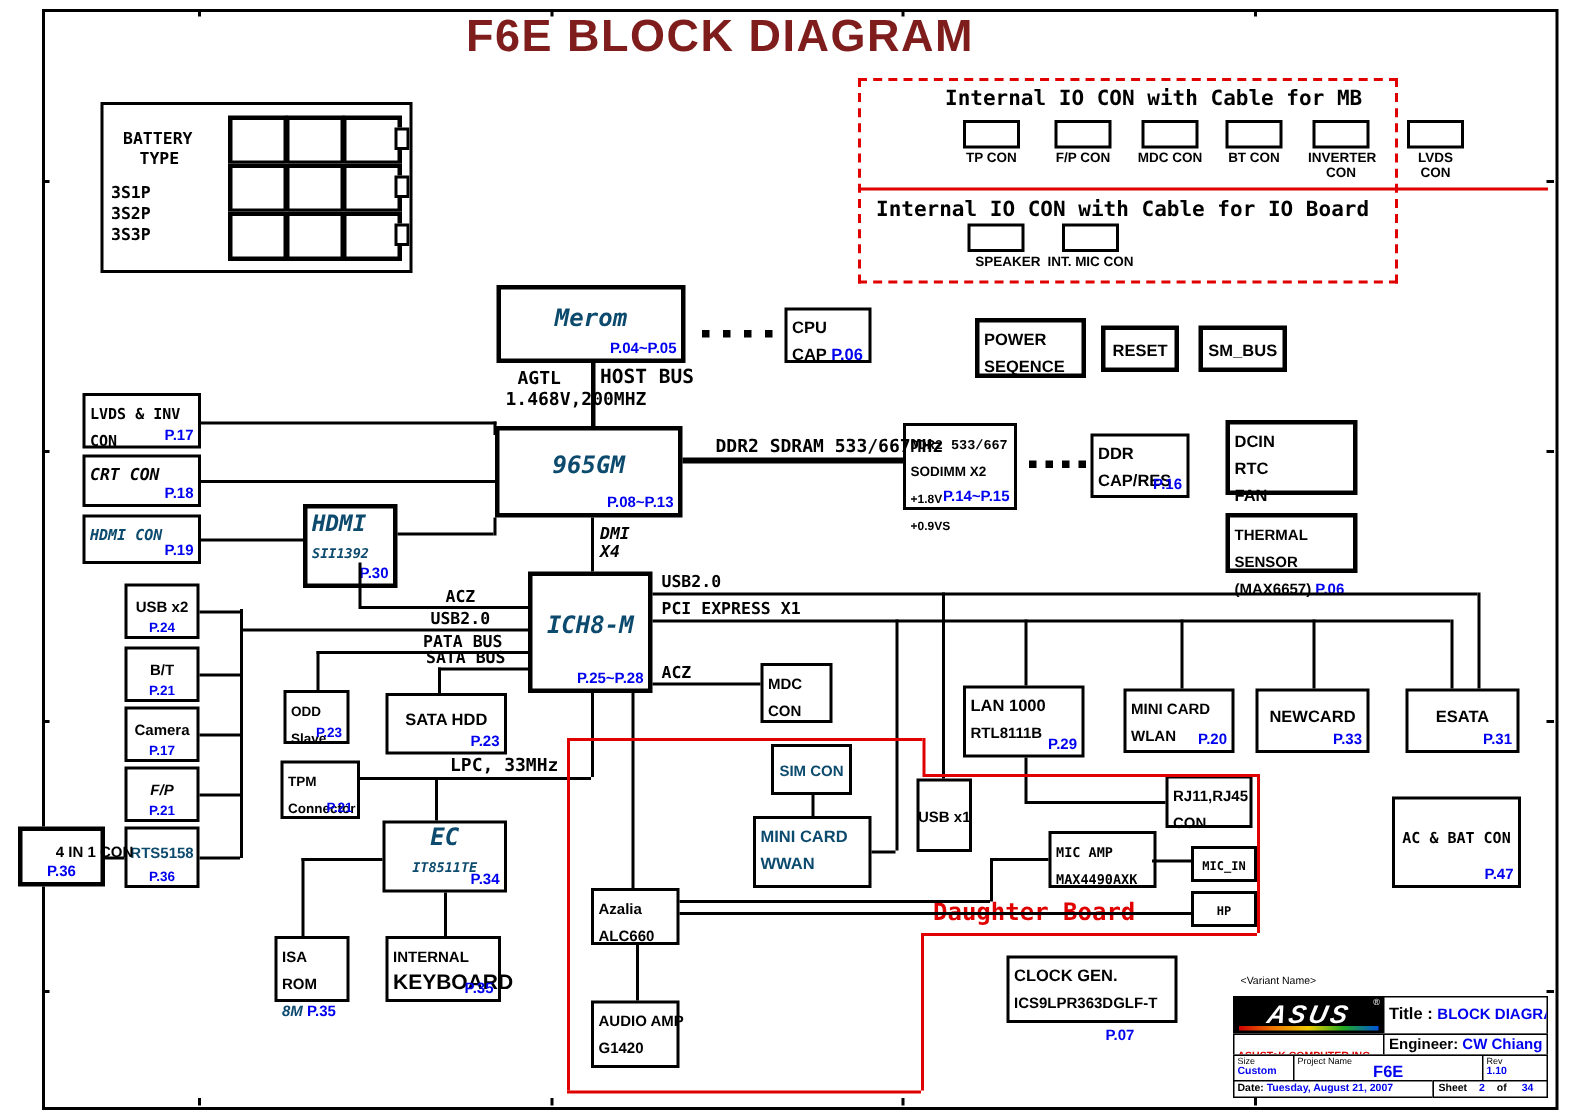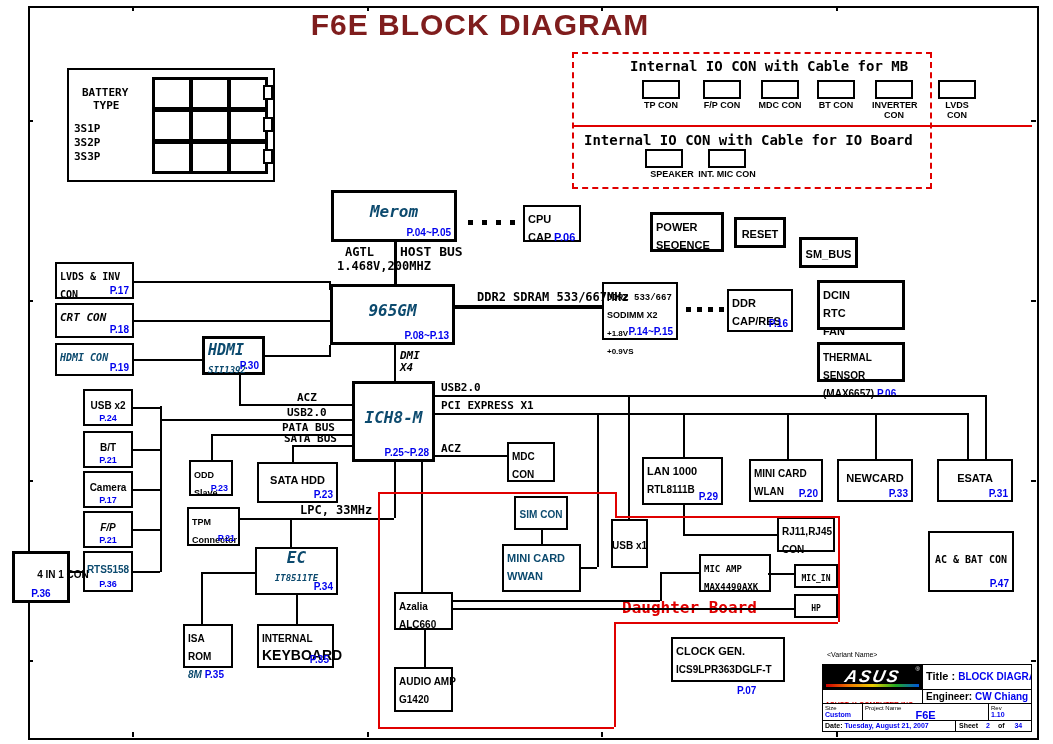--- a/index.html
+++ b/index.html
@@ -134,37 +134,37 @@
     <div class="bl"><span class="ck" style="font-size: 11px;">CPU</span></div>
     <div class="bl"><span class="ck" style="font-size: 11px;">CAP </span><span class="cb" style="font-size: 11px;">P.06</span></div>
   </div>
 <div class="box" style="left: 650px; top: 212px; width: 74px; height: 40px; border-width: 3px;">
     <div class="bl"><span class="ck" style="font-size: 11px;">POWER</span></div>
     <div class="bl"><span class="ck" style="font-size: 11px;">SEQENCE</span></div>
   </div>
 <div class="box ctr" style="left: 734px; top: 217px; width: 52px; height: 31px; border-width: 3px; padding-bottom: 2px;">
     <div class="bl"><span class="ck" style="font-size: 11px;">RESET</span></div>
   </div>
-<div class="box ctr" style="left: 799px; top: 217px; width: 59px; height: 31px; border-width: 3px; padding-bottom: 2px; margin-top: 20px;">
+<div class="box ctr" style="left: 799px; top: 217px; width: 59px; height: 31px; border-width: 3px; padding-bottom: 2px;">
     <div class="bl"><span class="ck" style="font-size: 11px;">SM_BUS</span></div>
   </div>
 <div class="box" style="left: 55px; top: 262px; width: 79px; height: 37px; border-width: 2px;">
     <div class="bl"><span class="ck fm" style="font-size: 10px;">LVDS &amp; INV</span></div>
     <div class="bl"><span class="ck fm" style="font-size: 10px;">CON</span></div>
     <div class="page">P.17</div>
   </div>
 <div class="box" style="left: 55px; top: 303px; width: 79px; height: 35px; border-width: 2px;">
     <div class="bl"><span class="ck fi fm" style="font-size: 11px;">CRT CON</span></div>
     <div class="page">P.18</div>
   </div>
 <div class="box" style="left: 55px; top: 343px; width: 79px; height: 33px; border-width: 2px;">
     <div class="bl"><span class="cg fi fm" style="font-size: 10px;">HDMI CON</span></div>
     <div class="page">P.19</div>
   </div>
-<div class="box" style="left: 202px; top: 336px; width: 63px; height: 39px; border-width: 3px;">
+<div class="box" style="left: 202px; top: 336px; width: 63px; height: 56px; border-width: 3px;">
     <div class="bl"><span class="cg fi fm" style="font-size: 15px;">HDMI</span></div>
     <div class="bl"><span class="cg fi fm" style="font-size: 9px;">SII1392</span></div>
     <div class="page">P.30</div>
   </div>
 <div class="box ctr" style="left: 330px; top: 284px; width: 125px; height: 61px; border-width: 3px;">
     <div class="bl"><span class="cg fi fm" style="font-size: 16px;">965GM</span></div>
     <div class="page">P.08~P.13</div>
   </div>
 <div class="box" style="left: 602px; top: 282px; width: 76px; height: 58px; border-width: 2px;">
     <div class="bl"><span class="ck" style="font-size: 9px; font-family: Liberation Mono, monospace;">DDR2 533/667</span></div>
@@ -206,21 +206,21 @@
     <div class="page pagec" style="font-size: 9px;">P.17</div>
   </div>
 <div class="box ctr" style="left: 83px; top: 511px; width: 50px; height: 37px; border-width: 2px;">
     <div class="bl"><span class="ck" style="font-size: 10px; font-style: italic;">F/P</span></div>
     <div class="page pagec" style="font-size: 9px;">P.21</div>
   </div>
 <div class="box ctr" style="left: 83px; top: 551px; width: 50px; height: 41px; border-width: 2px;">
     <div class="bl"><span class="cg" style="font-size: 10px;">RTS5158</span></div>
     <div class="page pagec" style="font-size: 9px;">P.36</div>
   </div>
-<div class="box ctr" style="left: 12px; top: 551px; width: 58px; height: 52px; border-width: 3px; padding-left: 47px;">
+<div class="box ctr" style="left: 12px; top: 551px; width: 58px; height: 40px; border-width: 3px; padding-left: 47px;">
     <div class="bl"><span class="ck" style="font-size: 10px;">4 IN 1 CON</span></div>
     <div class="page pagec">P.36</div>
   </div>
 <div class="box" style="left: 189px; top: 460px; width: 44px; height: 36px; border-width: 2px;">
     <div class="bl"><span class="ck" style="font-size: 9px;">ODD</span></div>
     <div class="bl"><span class="ck" style="font-size: 9px;">Slave</span></div>
     <div class="page" style="font-size: 9px;">P.23</div>
   </div>
 <div class="box ctr" style="left: 257px; top: 462px; width: 81px; height: 41px; border-width: 2px;">
     <div class="bl"><span class="ck" style="font-size: 11px;">SATA HDD</span></div>

